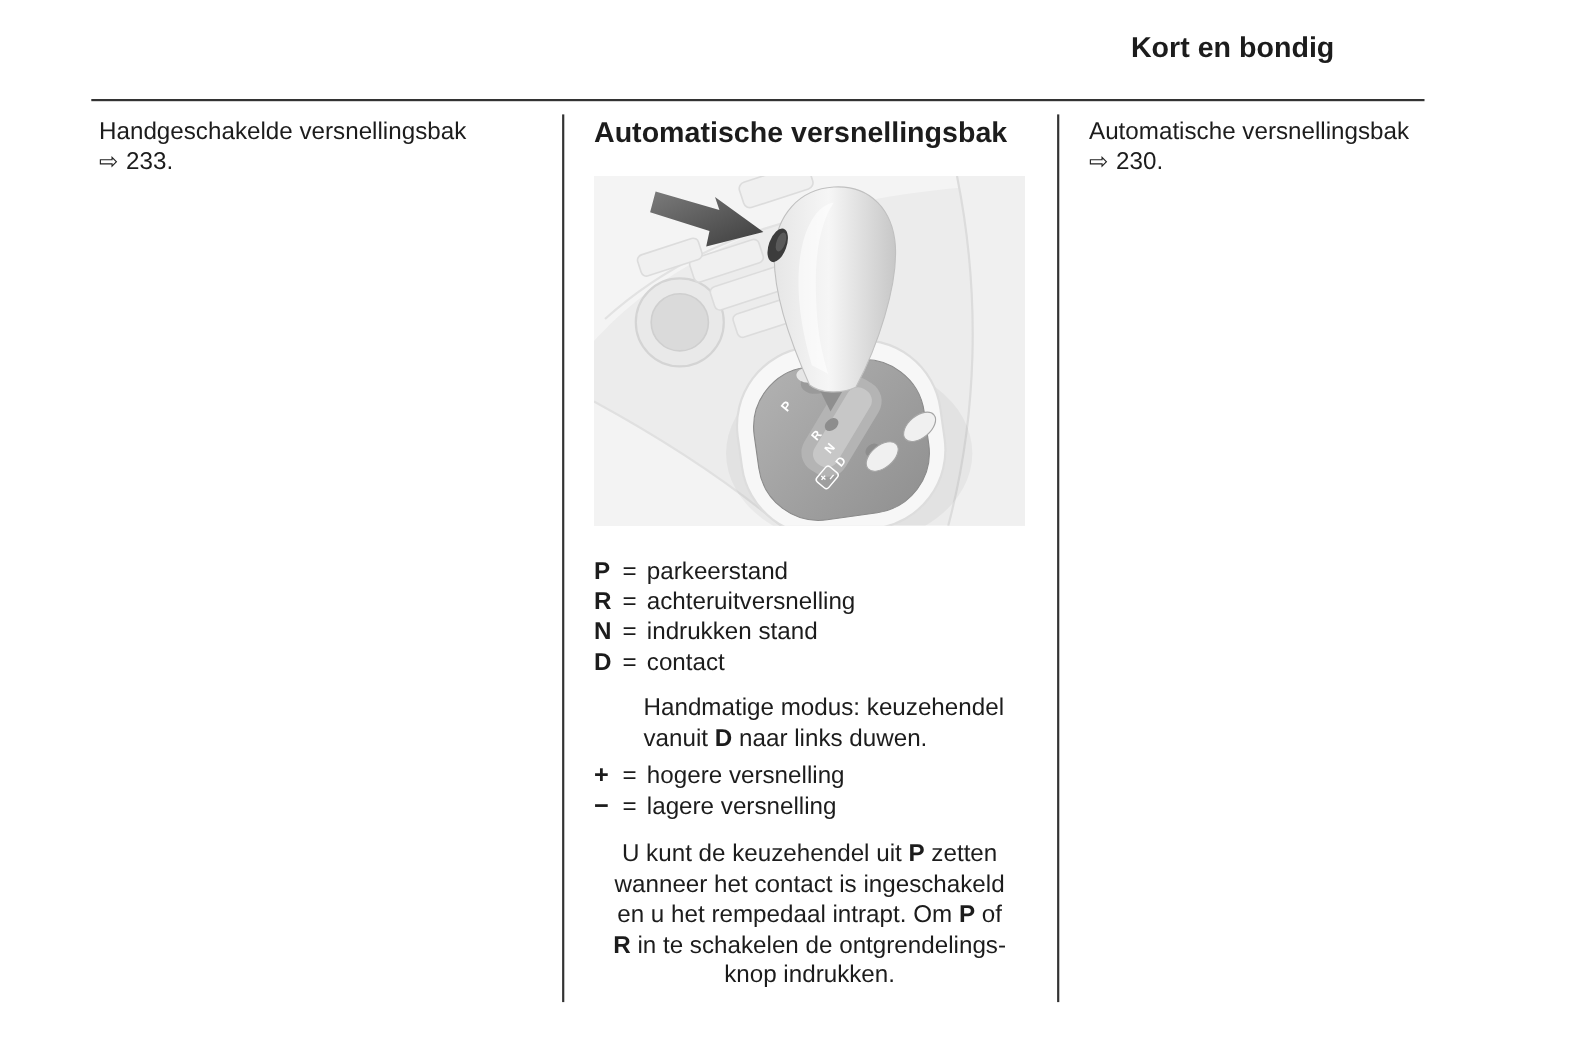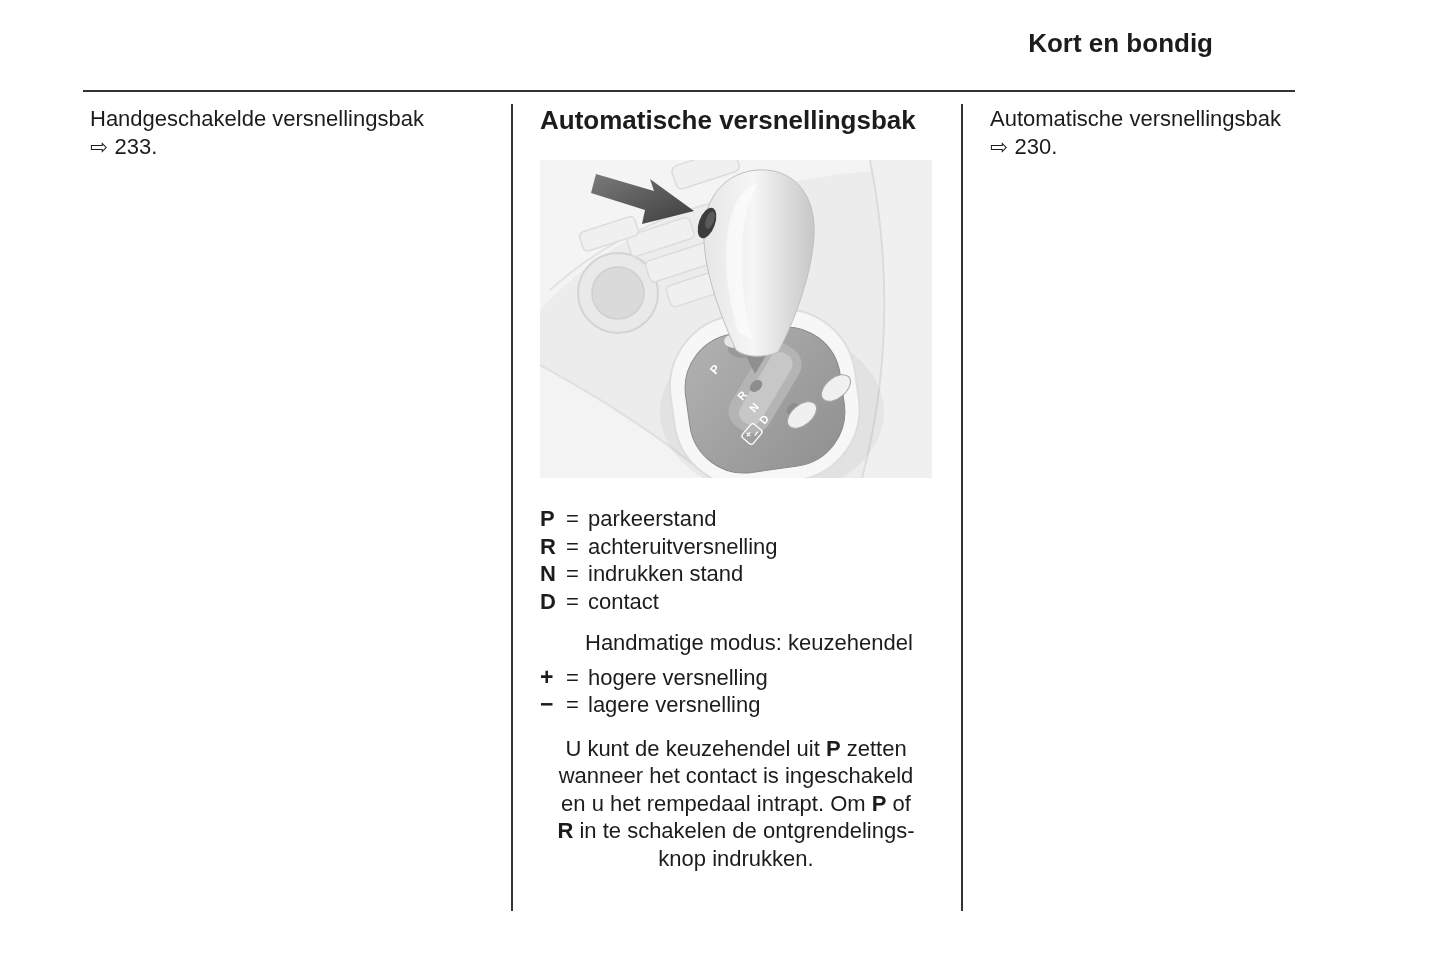--- a/index.html
+++ b/index.html
@@ -179,20 +179,21 @@
       </div>
       <div class="row">
         <span class="sym">D</span>
         <span class="eq">=</span>
         <span>contact</span>
       </div>
     </div>
 
     <div class="para1">
         <div><span>Handmatige modus: keuzehendel</span></div>
+        <div><span>vanuit </span><span class="b">D</span><span> naar links duwen.</span></div>
       </div>
 
     <div class="legend shift">
       <div class="row">
         <span class="sym">+</span>
         <span class="eq">=</span>
         <span>hogere versnelling</span>
       </div>
       <div class="row">
         <span class="sym">−</span>

